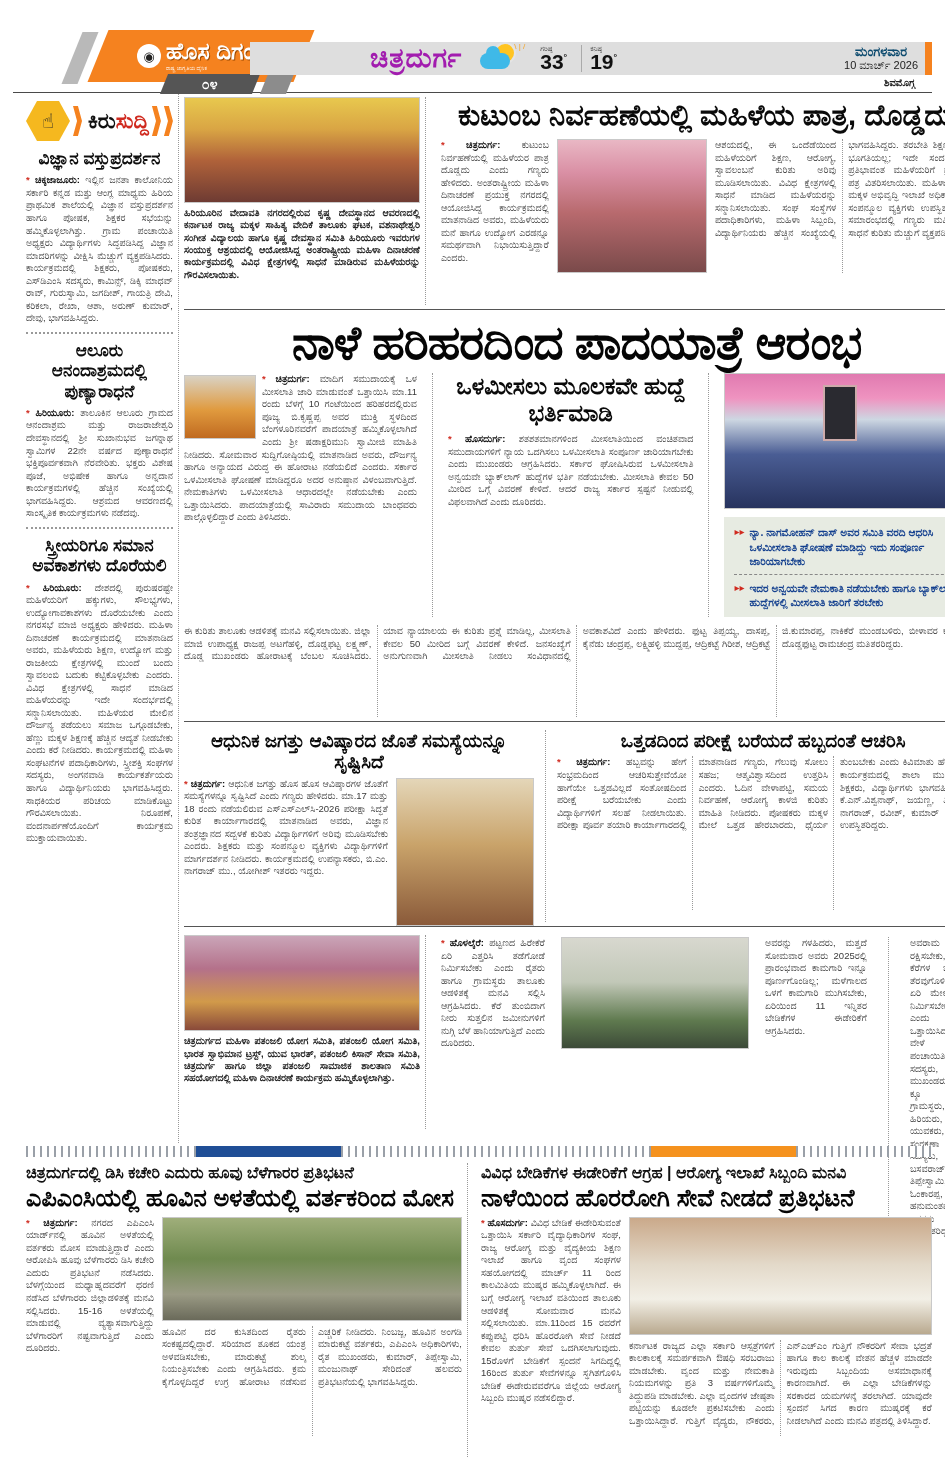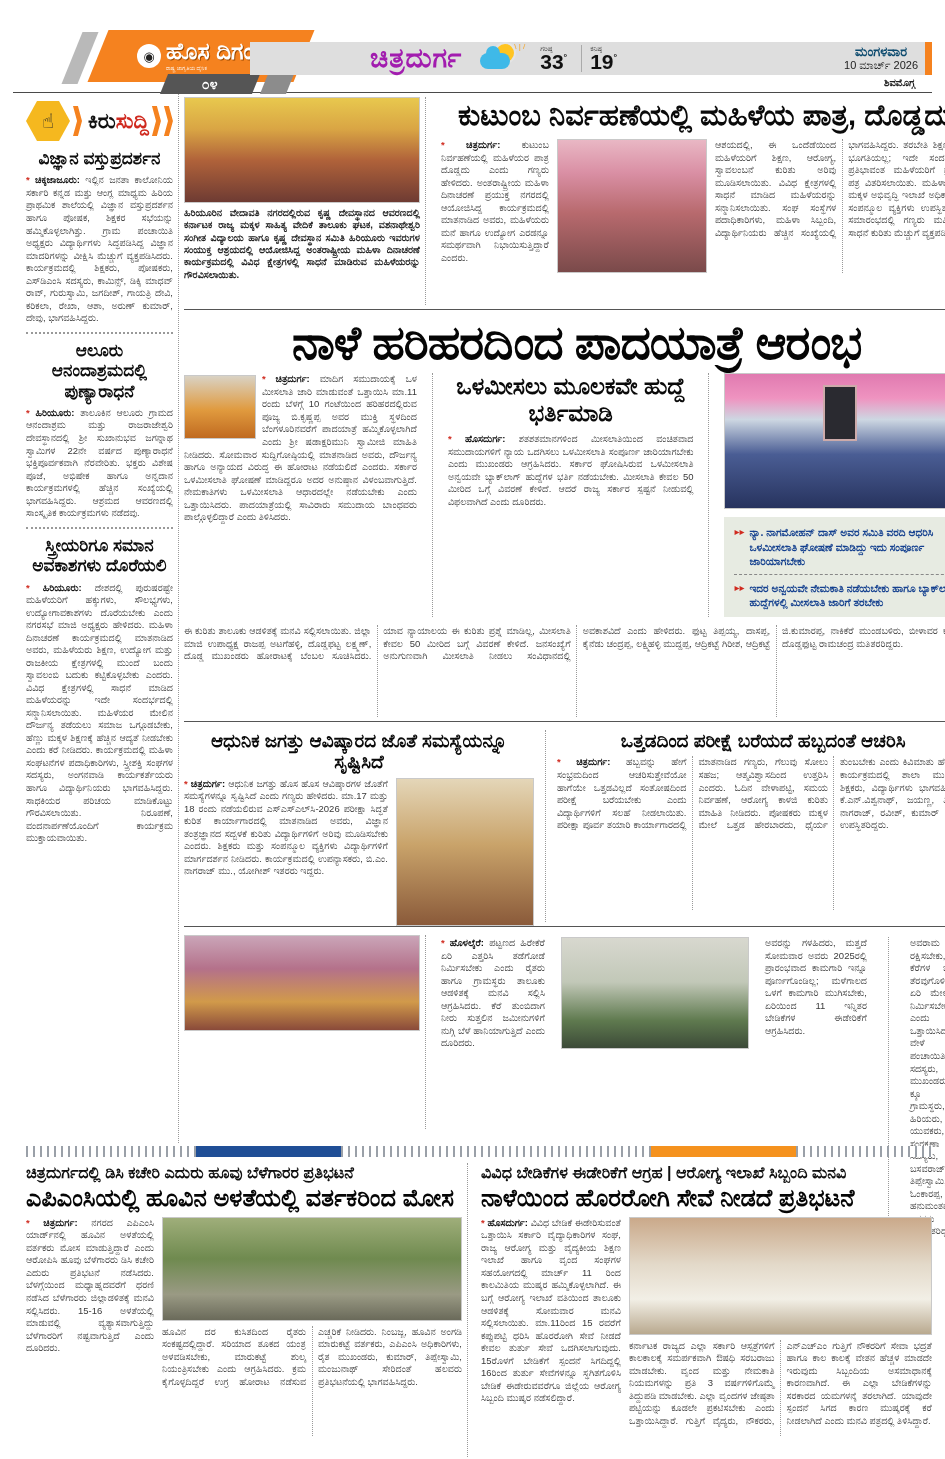--- a/index.html
+++ b/index.html
@@ -315,20 +315,21 @@
             <span>ಹಬ್ಬವನ್ನು ಹೇಗೆ ಸಂಭ್ರಮದಿಂದ ಆಚರಿಸುತ್ತೇವೆಯೋ ಹಾಗೆಯೇ ಒತ್ತಡವಿಲ್ಲದೆ ಸಂತೋಷದಿಂದ ಪರೀಕ್ಷೆ ಬರೆಯಬೇಕು ಎಂದು ವಿದ್ಯಾರ್ಥಿಗಳಿಗೆ ಸಲಹೆ ನೀಡಲಾಯಿತು. ಪರೀಕ್ಷಾ ಪೂರ್ವ ತಯಾರಿ ಕಾರ್ಯಾಗಾರದಲ್ಲಿ ಮಾತನಾಡಿದ ಗಣ್ಯರು, ಗೆಲುವು ಸೋಲು ಸಹಜ; ಆತ್ಮವಿಶ್ವಾಸದಿಂದ ಉತ್ತರಿಸಿ ಎಂದರು. ಓದಿನ ವೇಳಾಪಟ್ಟಿ, ಸಮಯ ನಿರ್ವಹಣೆ, ಆರೋಗ್ಯ ಕಾಳಜಿ ಕುರಿತು ಮಾಹಿತಿ ನೀಡಿದರು. ಪೋಷಕರು ಮಕ್ಕಳ ಮೇಲೆ ಒತ್ತಡ ಹೇರಬಾರದು, ಧೈರ್ಯ ತುಂಬಬೇಕು ಎಂದು ಕಿವಿಮಾತು ಹೇಳಿದರು. ಕಾರ್ಯಕ್ರಮದಲ್ಲಿ ಶಾಲಾ ಮುಖ್ಯಸ್ಥರು, ಶಿಕ್ಷಕರು, ವಿದ್ಯಾರ್ಥಿಗಳು ಭಾಗವಹಿಸಿದ್ದರು. ಕೆ.ಎನ್.ವಿಶ್ವನಾಥ್, ಜಯಣ್ಣ, ತಿಮ್ಮಣ್ಣ, ನಾಗರಾಜ್, ರವೀಶ್, ಕುಮಾರ್ ಇತರರು ಉಪಸ್ಥಿತರಿದ್ದರು.</span>
           </div>
         </article>
       </section>
 
       <div class="hsep-line"></div>
 
       <section class="bandD">
         <div class="bandD-photo-wrap">
           <div class="photo p-lamp" style="height:96px;"></div>
+          <p class="caption">ಚಿತ್ರದುರ್ಗದ ಮಹಿಳಾ ಪತಂಜಲಿ ಯೋಗ ಸಮಿತಿ, ಪತಂಜಲಿ ಯೋಗ ಸಮಿತಿ, ಭಾರತ ಸ್ವಾಭಿಮಾನ ಟ್ರಸ್ಟ್, ಯುವ ಭಾರತ್, ಪತಂಜಲಿ ಕಿಸಾನ್ ಸೇವಾ ಸಮಿತಿ, ಚಿತ್ರದುರ್ಗ ಹಾಗೂ ಜಿಲ್ಲಾ ಪತಂಜಲಿ ಸಾಮಾಜಿಕ ಶಾಲತಾಣ ಸಮಿತಿ ಸಹಯೋಗದಲ್ಲಿ ಮಹಿಳಾ ದಿನಾಚರಣೆ ಕಾರ್ಯಕ್ರಮ ಹಮ್ಮಿಕೊಳ್ಳಲಾಗಿತ್ತು.</p>
         </div>
         <div class="vsep"></div>
         <article class="hire">
           <div class="hire-row">
             <p class="bodytxt" style="width:104px;">
               <span class="star">*</span>
               <span class="dl">ಹೊಳಲ್ಕೆರೆ:</span>
               <span>ಪಟ್ಟಣದ ಹಿರೇಕೆರೆ ಏರಿ ಎತ್ತರಿಸಿ ತಡೆಗೋಡೆ ನಿರ್ಮಿಸಬೇಕು ಎಂದು ರೈತರು ಹಾಗೂ ಗ್ರಾಮಸ್ಥರು ತಾಲೂಕು ಆಡಳಿತಕ್ಕೆ ಮನವಿ ಸಲ್ಲಿಸಿ ಆಗ್ರಹಿಸಿದರು. ಕೆರೆ ತುಂಬಿದಾಗ ನೀರು ಸುತ್ತಲಿನ ಜಮೀನುಗಳಿಗೆ ನುಗ್ಗಿ ಬೆಳೆ ಹಾನಿಯಾಗುತ್ತಿದೆ ಎಂದು ದೂರಿದರು.</span>
             </p>
             <div class="photo p-green-men" style="width:188px; height:112px;"></div>

